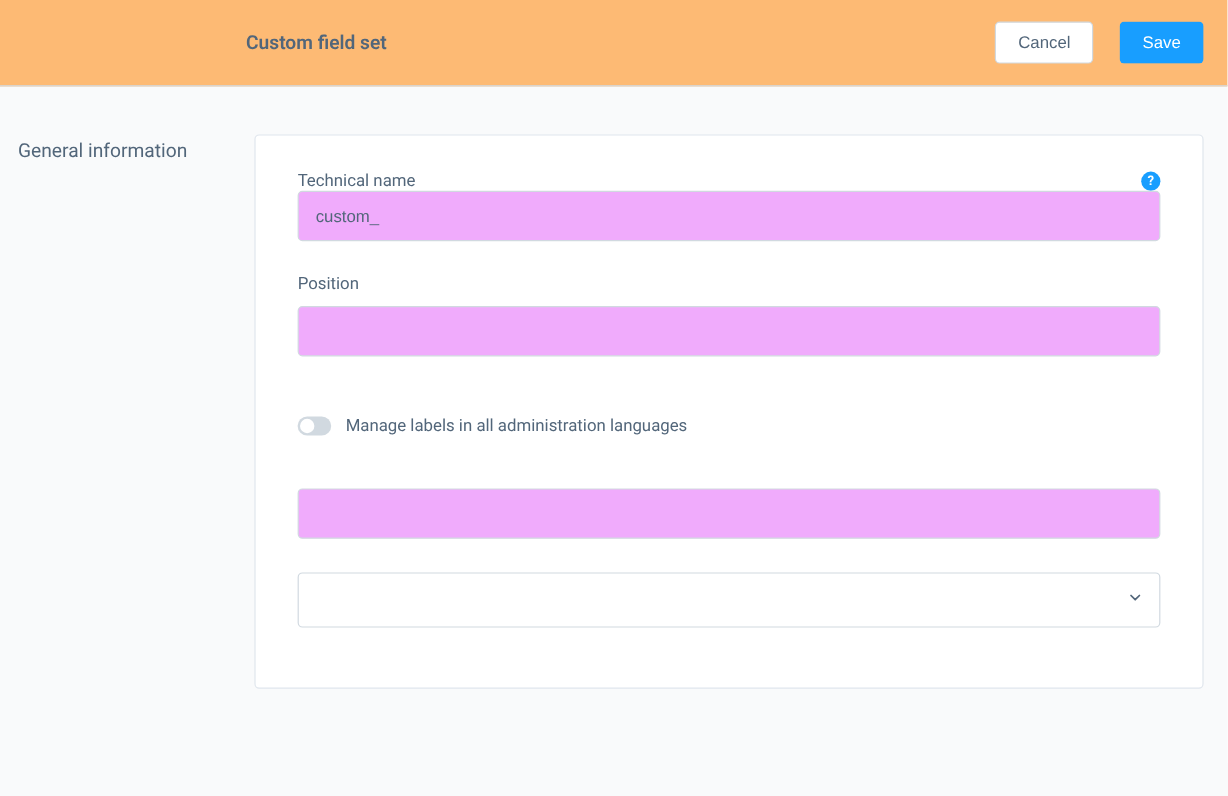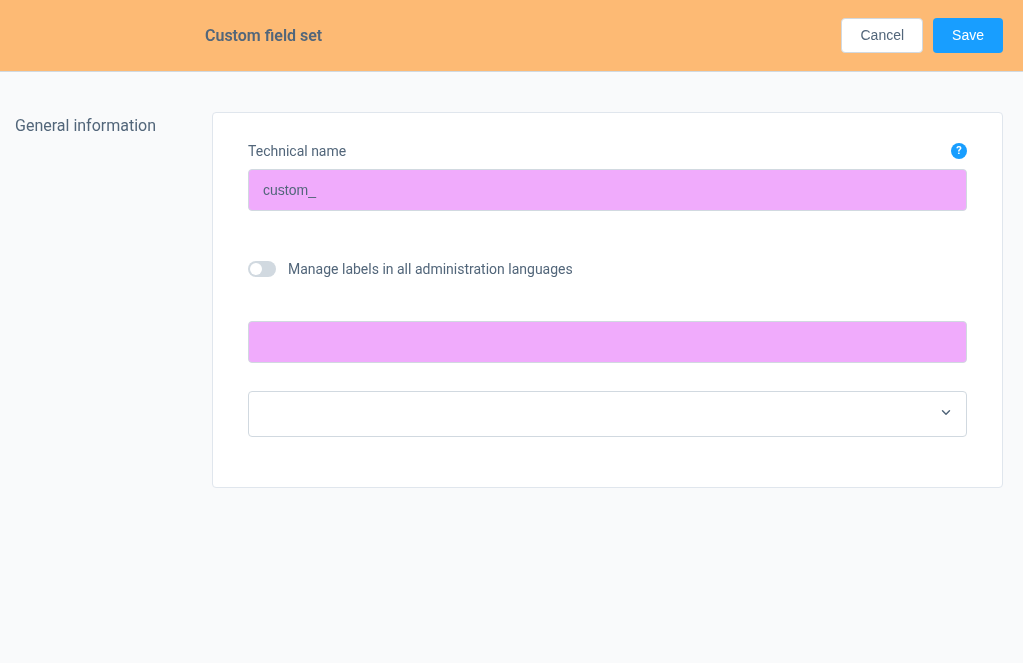--- a/index.html
+++ b/index.html
@@ -40,20 +40,21 @@
       line-height: 1.2;
     }
     .btn-cancel {
       background: #fff;
       border: 1px solid #d1d9e0;
       color: #52667a;
     }
     .btn-save {
       background: #189eff;
       color: #fff;
+      margin-left: 12px;
     }
     .content {
       display: flex;
       padding: 40px 20px 20px 15px;
       gap: 56px;
       align-items: flex-start;
     }
     .section-label {
       color: #52667a;
       font-size: 16px;
@@ -72,21 +73,20 @@
     .form-group {
       margin-bottom: 28px;
     }
     .form-group-extra-gap {
       margin-top: 50px;
     }
     .form-label-row {
       display: flex;
       align-items: center;
       justify-content: space-between;
-      margin-bottom: 10px;
     }
     .form-label {
       font-size: 14px;
       color: #52667a;
       display: block;
       margin-bottom: 10px;
     }
     .form-label-inline {
       font-size: 14px;
       color: #52667a;
@@ -191,20 +191,24 @@
   <div class="card">
 
     <div class="form-group">
       <div class="form-label-row">
         <span class="form-label-inline">Technical name</span>
         <span class="help-icon">?</span>
       </div>
       <input type="text" class="text-input" value="custom_" style="">
     </div>
 
+    <div class="form-group">
+      <label class="form-label">Position</label>
+      <input type="text" class="text-input" value="" style="">
+    </div>
 
     <div class="toggle-row form-group-extra-gap">
       <div class="toggle">
         <div class="toggle-knob"></div>
       </div>
       <span class="toggle-label">Manage labels in all administration languages</span>
     </div>
 
     <div class="form-group">
       <input type="text" class="text-input" value="" style="">

